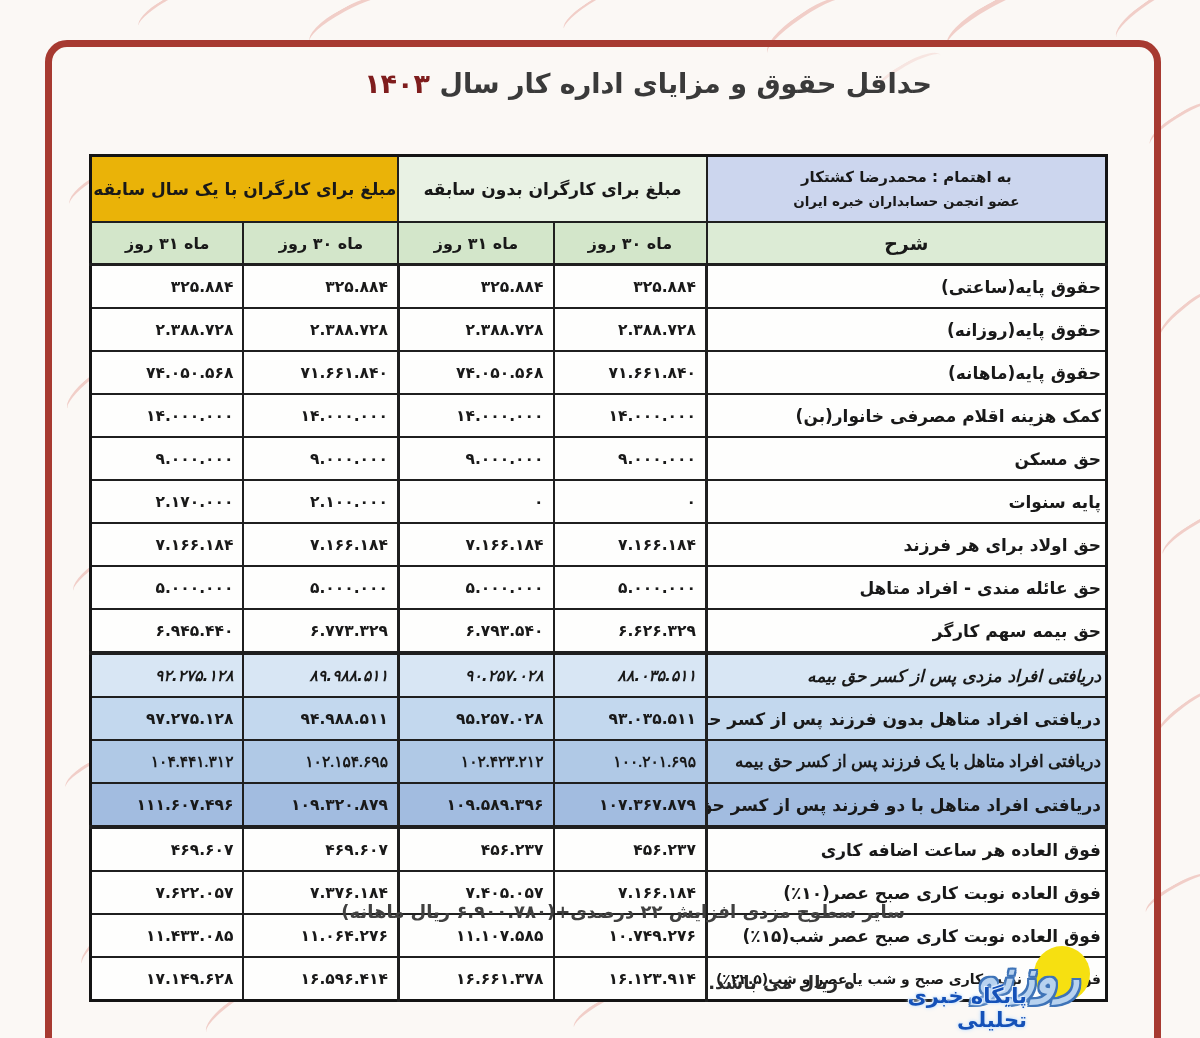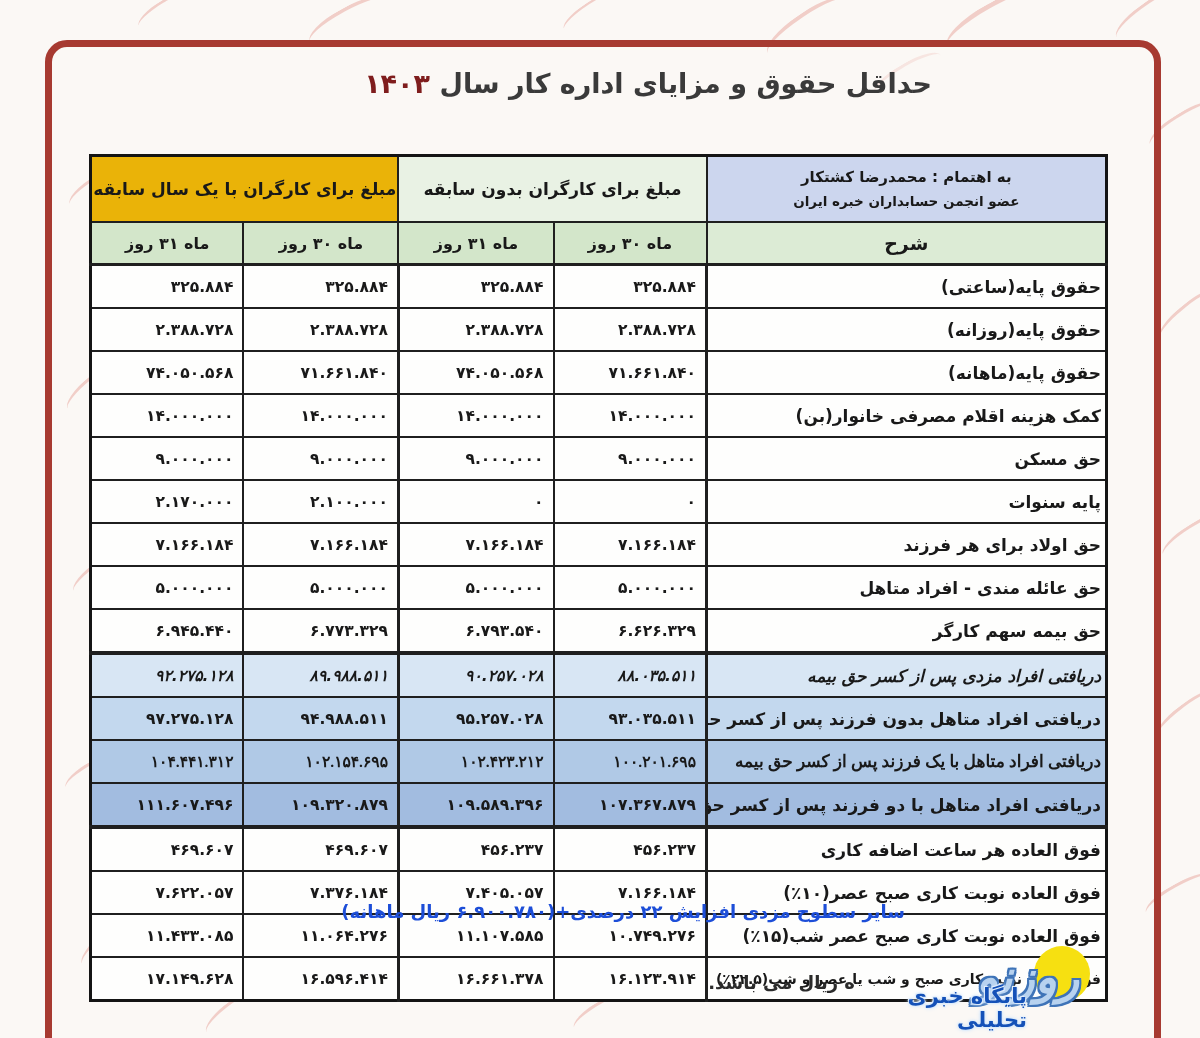--- a/index.html
+++ b/index.html
@@ -62,21 +62,21 @@
   tr.small-label td.lbl{font-size:14px;}
   tr.hl1 td{background:#d8e6f4;}
   tr.hl2 td{background:#c3d8ee;}
   tr.hl3 td{background:#b0c9e6;font-family:Liberation Serif, serif;}
   tr.hl4 td{background:#a2bce0;}
   tr.hl1 td{border-top-width:4px;font-style:italic;}
   tr.hl4 td{border-bottom-width:4px;padding-left:30px;}
   
   .notes{
     position:absolute;right:295px;top:892px;width:830px;
-    text-align:right;font-size:18px;font-weight:bold;color:#1d4ed8;
+    text-align:right;font-size:18px;font-weight:bold;color:#404040;
     line-height:40px;
   }
   .note3{
     position:absolute;right:345px;top:972px;
     font-size:18px;font-weight:bold;color:#2b2b2b;
   }
   
   .logo{position:absolute;right:85px;top:950px;width:280px;height:88px;}
   .logo .sun{
     position:absolute;right:25px;top:-4px;width:56px;height:56px;

